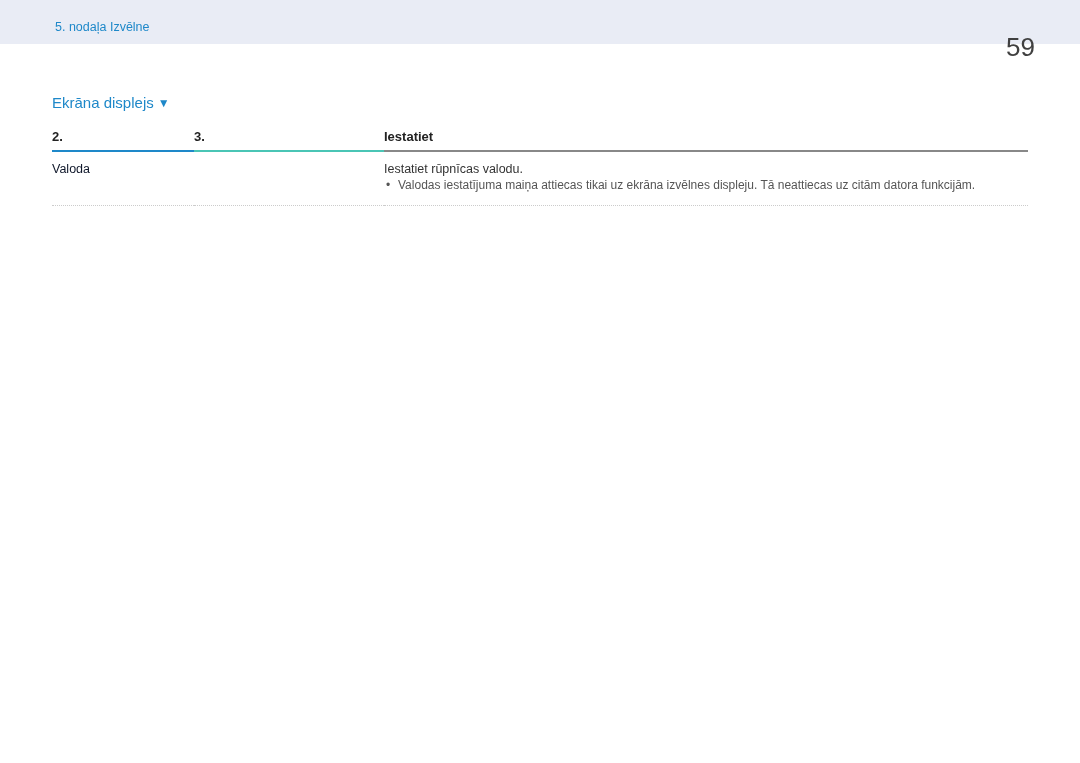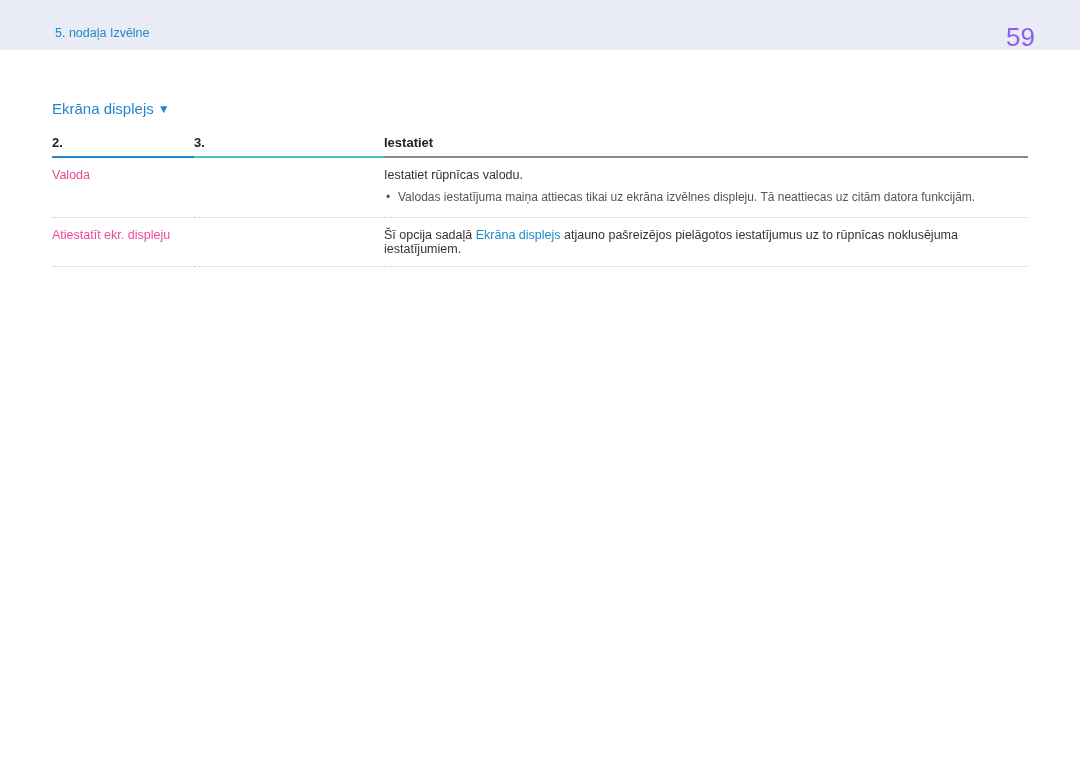--- a/index.html
+++ b/index.html
@@ -10,36 +10,36 @@
     body {
       font-family: "Segoe UI", Arial, sans-serif;
       font-size: 13px;
       color: #333;
       background: #fff;
       width: 1080px;
       height: 763px;
     }
     .header-bar {
       background: #e9ecf5;
-      height: 50px;
+      height: 44px;
       position: relative;
       padding: 0 50px;
     }
     .breadcrumb {
       position: absolute;
       bottom: 10px;
       left: 55px;
       color: #1e88c9;
       font-size: 12.5px;
     }
     .page-number {
       position: absolute;
       right: 45px;
-      top: 22px;
-      color: #8b5cf6;
+      top: 32px;
+      color: #404040;
       font-size: 26px;
       font-weight: 400;
     }
     .content {
       padding: 0 52px;
     }
     .section-title {
       color: #1e88c9;
       font-size: 15px;
       margin-top: 50px;
@@ -87,26 +87,25 @@
     .col-3 { width: auto; }
     tbody td {
       padding: 10px 4px 10px 0;
       vertical-align: top;
       font-size: 12.5px;
     }
     tbody tr {
       border-bottom: 1px dotted #ccc;
     }
     .link-text {
-      color: #ec4899;
+      color: #0f172a;
     }
     .bullet-list {
       list-style: none;
       padding-left: 14px;
-      margin-top: 6px;
     }
     .bullet-list li {
       position: relative;
       color: #555;
       font-size: 12px;
       line-height: 1.6;
     }
     .bullet-list li::before {
       content: "•";
       position: absolute;
@@ -157,21 +156,15 @@
     <tbody>
       <tr>
         <td colspan="2" class="link-text">Valoda</td>
         <td>
           <span>Iestatiet rūpnīcas valodu.</span>
           <ul class="bullet-list">
             <li>Valodas iestatījuma maiņa attiecas tikai uz ekrāna izvēlnes displeju. Tā neattiecas uz citām datora funkcijām.</li>
           </ul>
         </td>
       </tr>
-      <tr>
-        <td colspan="2" class="link-text">Atiestatīt ekr. displeju</td>
-        <td>
-          <span>Šī opcija sadaļā </span><span class="inline-link">Ekrāna displejs</span><span> atjauno pašreizējos pielāgotos iestatījumus uz to rūpnīcas noklusējuma iestatījumiem.</span>
-        </td>
-      </tr>
     </tbody>
   </table>
 </div>
 
 </body></html>

